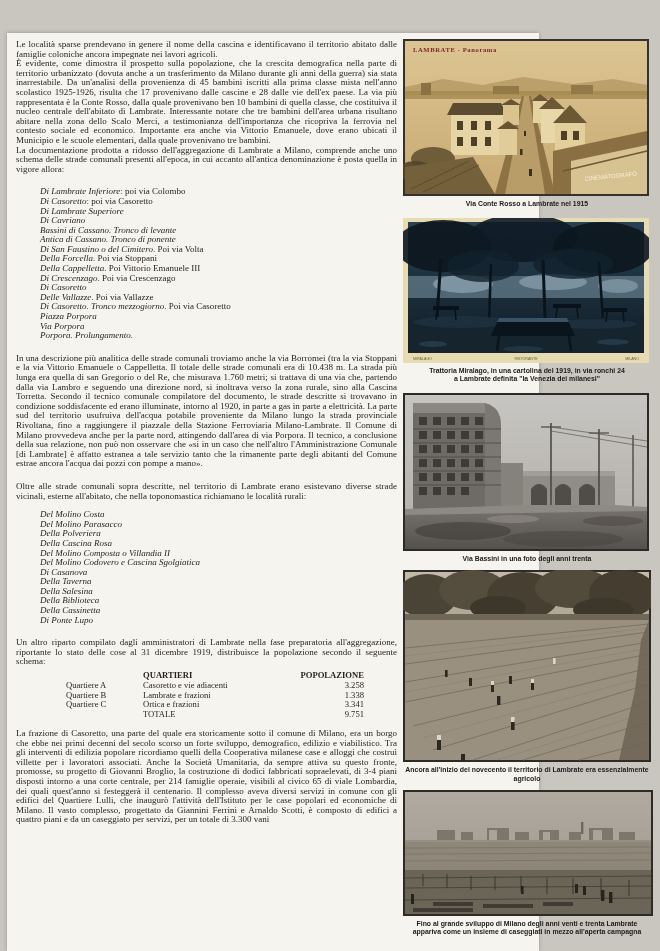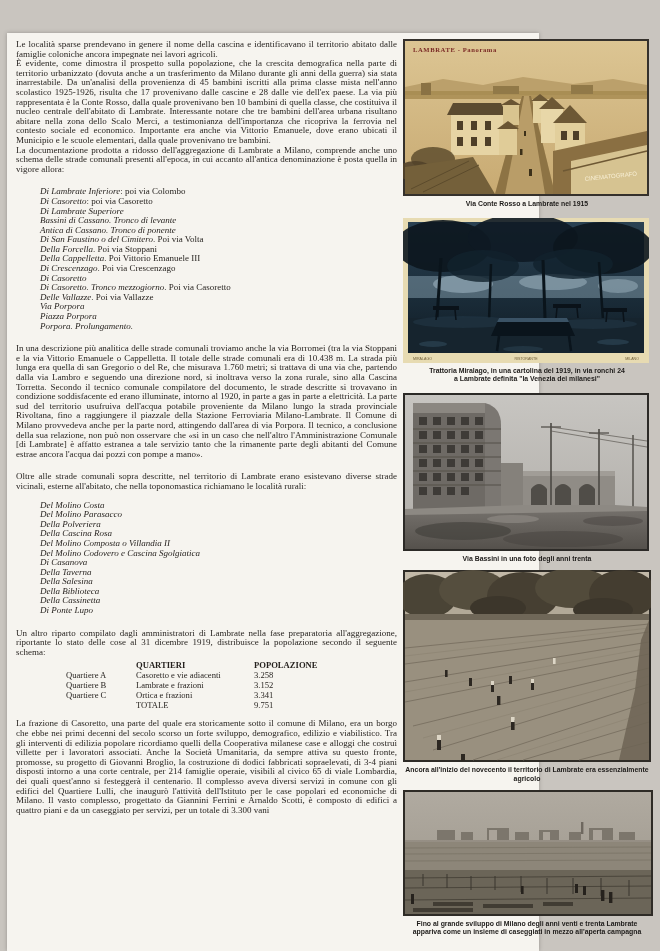--- a/index.html
+++ b/index.html
@@ -20,22 +20,22 @@
   }
   .text-col p{margin:0;}
   .it{}
   .gap-s{height:9px;}
   .gap-m{height:13px;}
   .street-list{margin:0 0 0 24px;font-style:italic;}
   .street-list .rest{font-style:normal;}
   .street-item{white-space:nowrap;}
   
   .pop-table{margin:4px 0 0 50px;font-size:8.6px;line-height:9.8px;}
-  .pop-row{display:grid;grid-template-columns:70px 118px 96px;}
-  .pop-row .c3{text-align:left;}
+  .pop-row{display:grid;grid-template-columns:70px 118px 96px;gap:7px;}
+  .pop-row .c3{text-align:right;}
   .pop-head{font-weight:bold;}
   .pop-total{font-weight:normal;}
   
   .photo-col{
     position:absolute;left:396px;top:6px;width:248px;
     font-family:"Liberation Sans", sans-serif;
   }
   figure{margin:0;}
   .caption{
     text-align:center;font-size:6.9px;font-weight:bold;color:#1d1b19;
@@ -62,43 +62,44 @@
     <div class="gap-m"></div>
 
     <div class="street-list">
 
         <div class="street-item"><span class="em">Di Lambrate Inferiore</span><span class="rest">: poi via Colombo</span></div>
 
         <div class="street-item"><span class="em">Di Casoretto</span><span class="rest">: poi via Casoretto</span></div>
 
         <div class="street-item"><span class="em">Di Lambrate Superiore</span><span class="rest"></span></div>
 
+        <div class="street-item"><span class="em">Di Cavriano</span><span class="rest"></span></div>
 
         <div class="street-item"><span class="em">Bassini di Cassano. Tronco di levante</span><span class="rest"></span></div>
 
         <div class="street-item"><span class="em">Antica di Cassano. Tronco di ponente</span><span class="rest"></span></div>
 
         <div class="street-item"><span class="em">Di San Faustino o del Cimitero</span><span class="rest">. Poi via Volta</span></div>
 
         <div class="street-item"><span class="em">Della Forcella</span><span class="rest">. Poi via Stoppani</span></div>
 
         <div class="street-item"><span class="em">Della Cappelletta</span><span class="rest">. Poi Vittorio Emanuele III</span></div>
 
 
         <div class="street-item"><span class="em">Di Crescenzago</span><span class="rest">. Poi via Crescenzago</span></div>
 
         <div class="street-item"><span class="em">Di Casoretto</span><span class="rest"></span></div>
 
+        <div class="street-item"><span class="em">Delle Vallazze</span><span class="rest">. Poi via Vallazze</span></div>
+
         <div class="street-item"><span class="em">Di Casoretto. Tronco mezzogiorno</span><span class="rest">. Poi via Casoretto</span></div>
 
-        <div class="street-item"><span class="em">Delle Vallazze</span><span class="rest">. Poi via Vallazze</span></div>
+        <div class="street-item"><span class="em">Piazza Porpora</span><span class="rest"></span></div>
 
         <div class="street-item"><span class="em">Via Porpora</span><span class="rest"></span></div>
-
-        <div class="street-item"><span class="em">Piazza Porpora</span><span class="rest"></span></div>
 
         <div class="street-item"><span class="em">Porpora. Prolungamento.</span><span class="rest"></span></div>
       </div>
 
     <div class="gap-m"></div>
 
     <p><span>In una descrizione più analitica delle strade comunali troviamo anche la via Borromei (tra la via Stoppani e la via Vittorio Emanuele o Cappelletta. Il totale delle strade comunali era di 10.438 m. La strada più lunga era quella di san Gregorio o del Re, che misurava 1.760 metri; si trattava di una via che, partendo dalla via Lambro e seguendo una direzione nord, si inoltrava verso la zona rurale, sino alla Cascina Torretta. Secondo il tecnico comunale compilatore del documento, le strade descritte si trovavano in condizione </span><span class="it">soddisfacente</span><span> ed erano illuminate, intorno al 1920, in parte a gas in parte a elettricità. La parte sud del territorio usufruiva dell'acqua potabile proveniente da Milano lungo la strada provinciale Rivoltana, fino a raggiungere il piazzale della Stazione Ferroviaria Milano-Lambrate. Il Comune di Milano provvedeva anche per la parte nord, attingendo dall'area di via Porpora. Il tecnico, a conclusione della sua relazione, non può non osservare che «si in un caso che nell'altro l'Amministrazione Comunale [di Lambrate] è affatto estranea a tale servizio tanto che la rimanente parte degli abitanti del Comune estrae ancora l'acqua dai pozzi con pompe a mano».</span></p>
 
     <div class="gap-m"></div>
 
@@ -147,21 +148,21 @@
 
           <div class="pop-row">
             <span class="c1">Quartiere A</span>
             <span class="c2">Casoretto e vie adiacenti</span>
             <span class="c3">3.258</span>
           </div>
 
           <div class="pop-row">
             <span class="c1">Quartiere B</span>
             <span class="c2">Lambrate e frazioni</span>
-            <span class="c3">3.152</span>
+            <span class="c3">1.338</span>
           </div>
 
           <div class="pop-row">
             <span class="c1">Quartiere C</span>
             <span class="c2">Ortica e frazioni</span>
             <span class="c3">3.341</span>
           </div>
         </div>
       <div class="pop-row pop-total">
         <span class="c1"></span>

